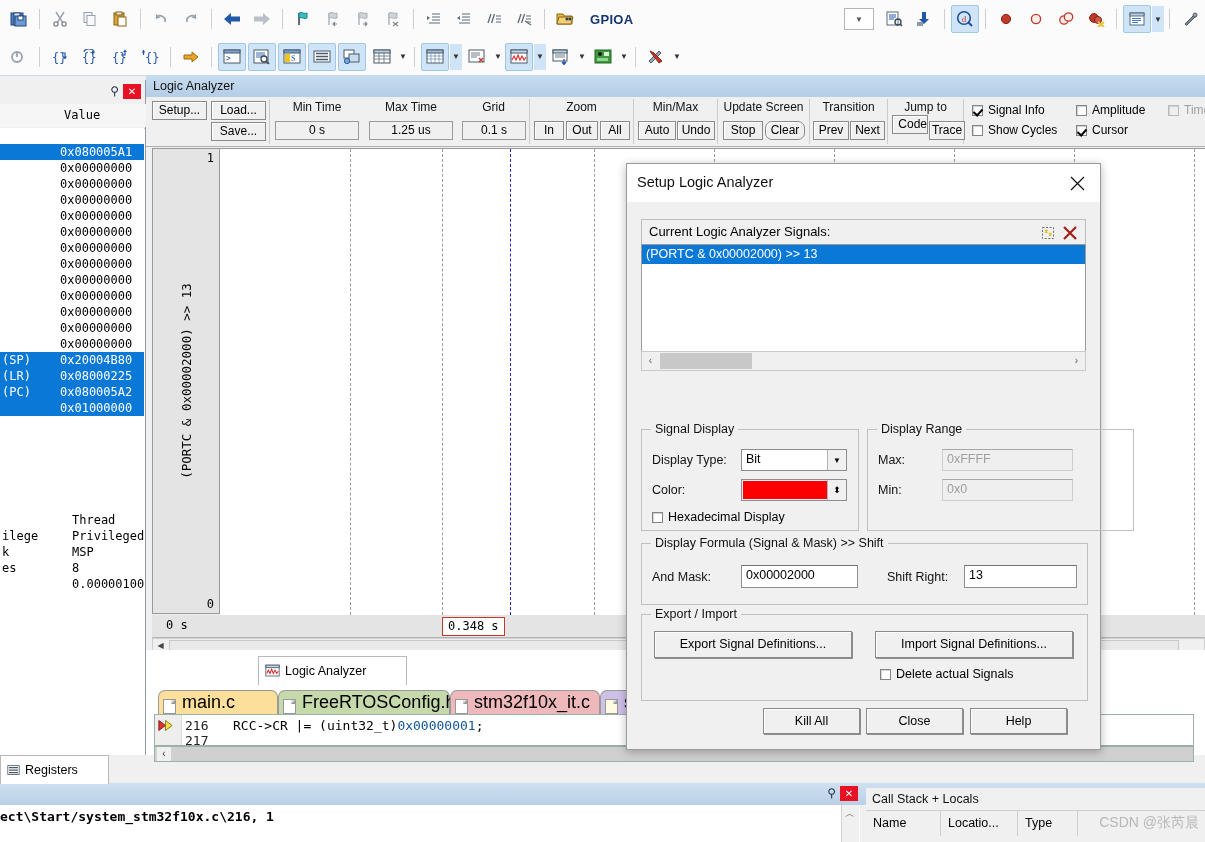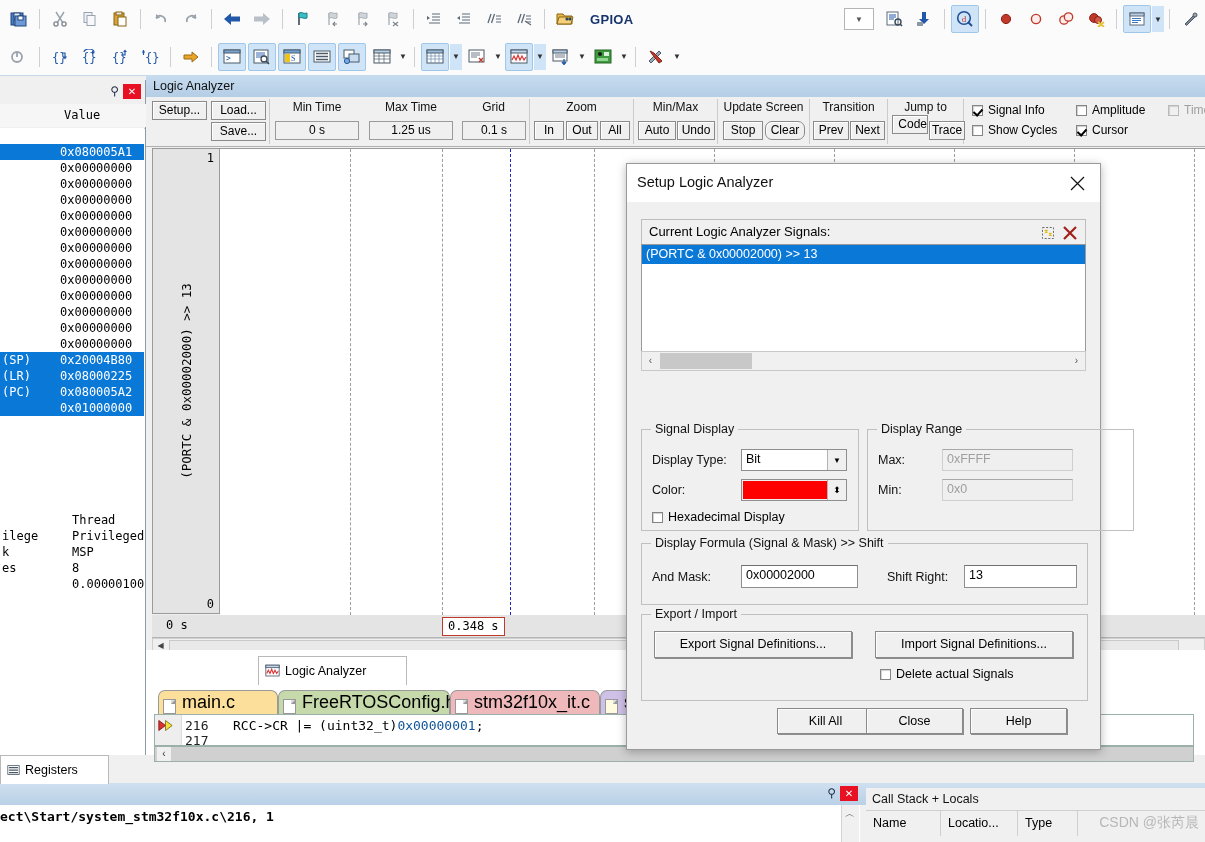--- a/index.html
+++ b/index.html
@@ -894,16 +894,16 @@
   <div class="gbox" style="left:14px;top:450px;width:445px;height:85px;">
     <div class="gcap">Export / Import</div>
     <div class="dbtn" style="left:12px;top:16px;width:198px;height:27px;line-height:25px;">Export Signal Definitions...</div>
     <div class="dbtn" style="left:233px;top:16px;width:198px;height:27px;line-height:25px;">Import Signal Definitions...</div>
     <div class="dck" style="left:238px;top:52px;">
       <span class="ck"></span>
       <span>Delete actual Signals</span>
     </div>
   </div>
 
-  <div class="dbtn" style="left:136px;top:544px;width:97px;height:26px;line-height:24px;margin-left:14px;">Kill All</div>
+  <div class="dbtn" style="left:136px;top:544px;width:97px;height:26px;line-height:24px;">Kill All</div>
   <div class="dbtn" style="left:239px;top:544px;width:97px;height:26px;line-height:24px;">Close</div>
   <div class="dbtn" style="left:343px;top:544px;width:97px;height:26px;line-height:24px;">Help</div>
 </div>
 
 </body></html>

